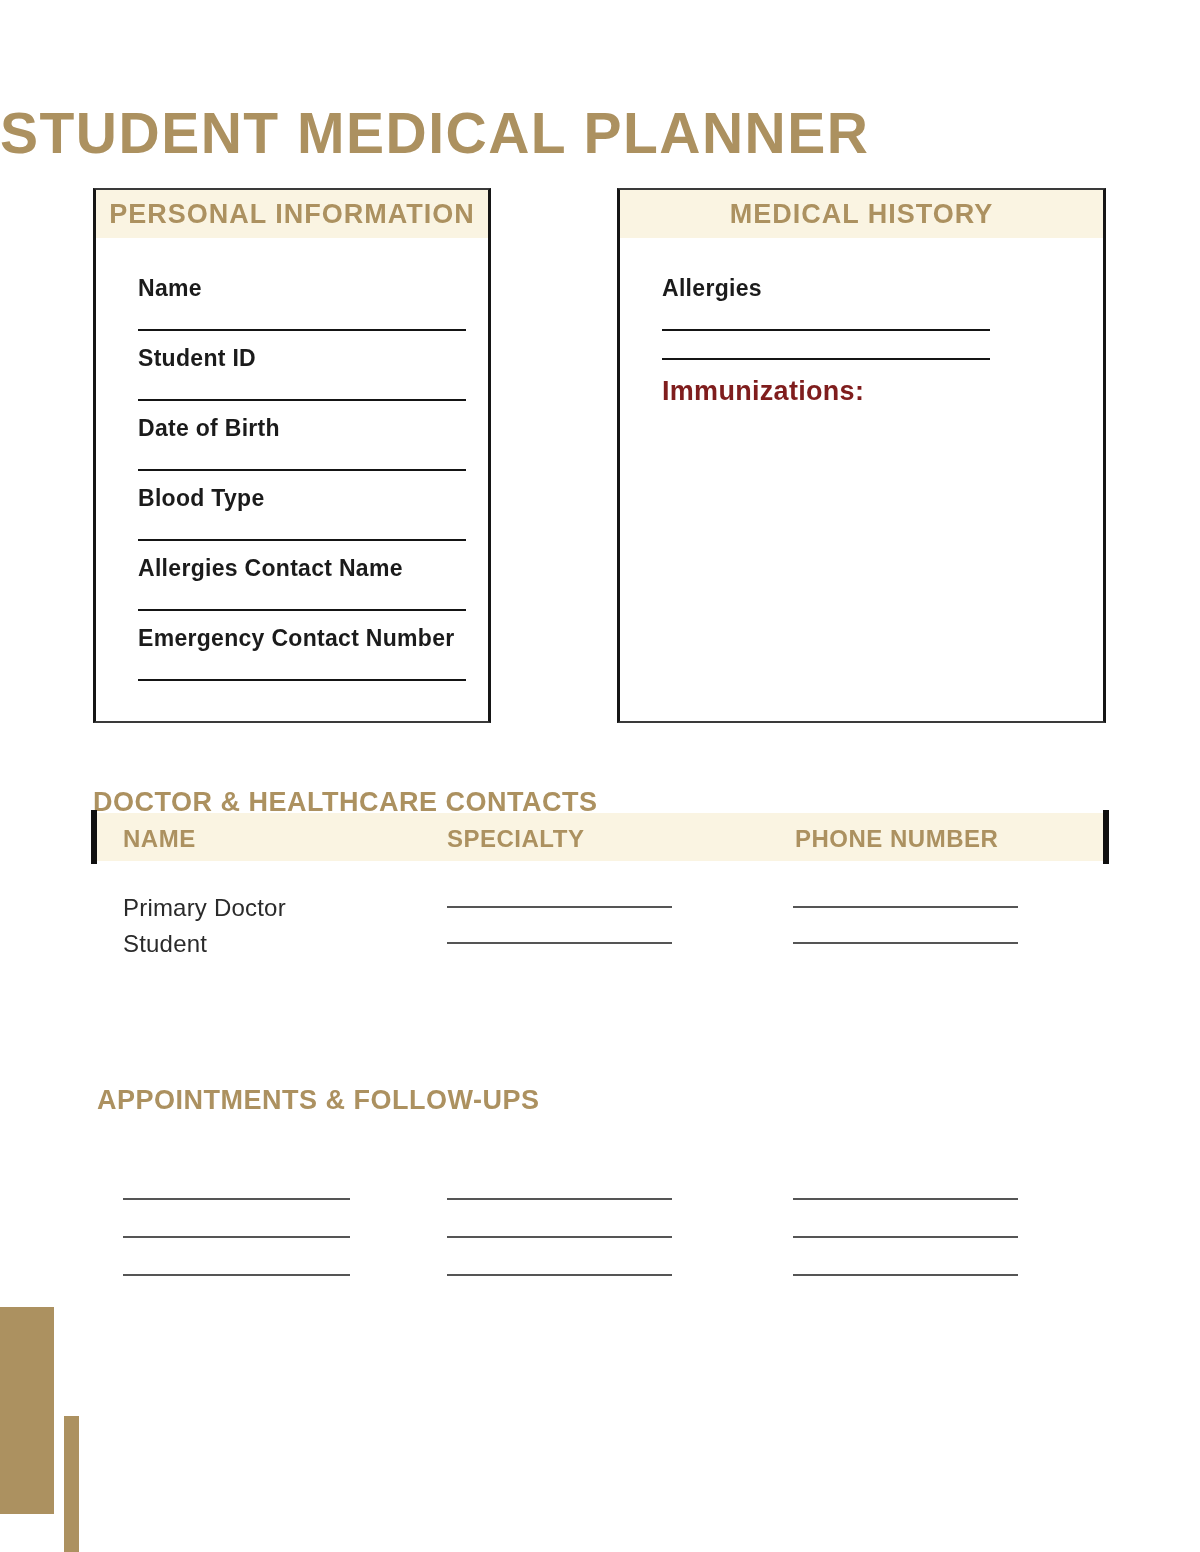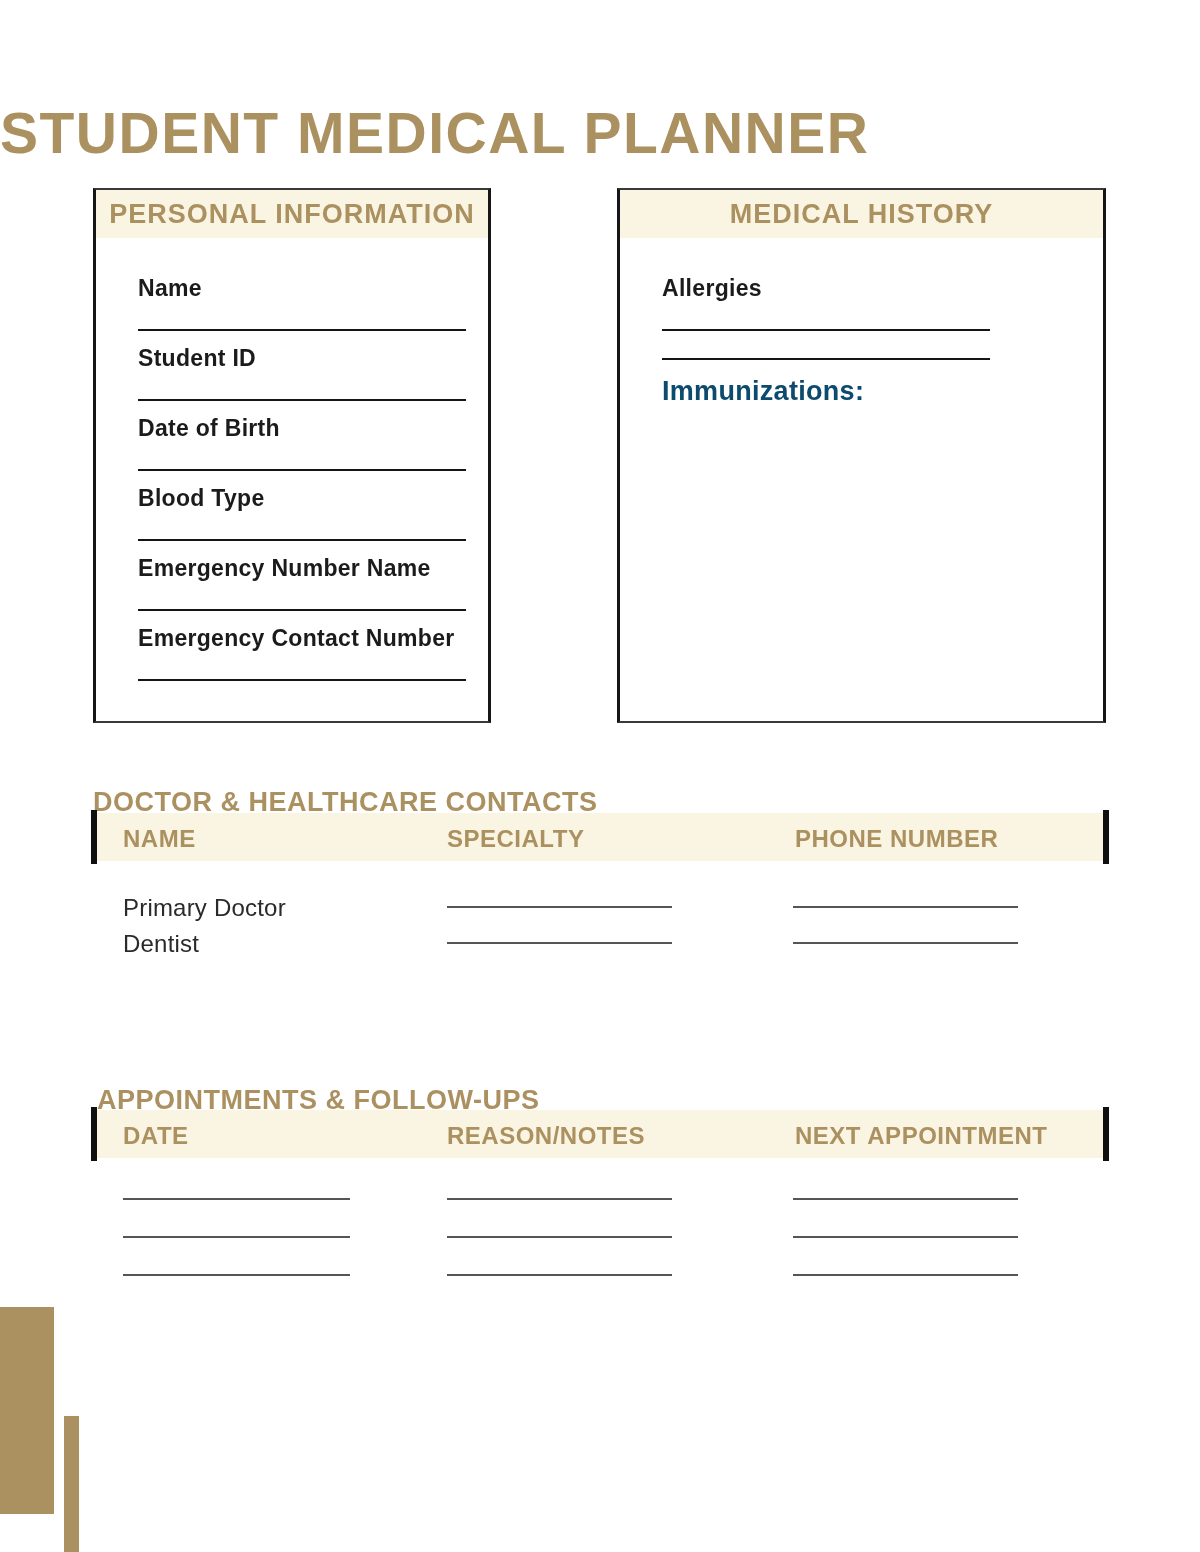--- a/index.html
+++ b/index.html
@@ -63,21 +63,21 @@
     width: 328px;
     height: 0;
     border-bottom: 2px solid #151515;
     margin-top: 27px;
     margin-bottom: 13px;
   }
 
   .immun-title {
     font-size: 27px;
     font-weight: 700;
-    color: #0c4a6e;
+    color: #7f1d1d;
     margin-top: 16px;
     letter-spacing: 0.3px;
   }
   .immun-list { margin-top: 22px; }
   .immun-item {
     font-size: 23px;
     font-weight: 700;
     color: #1b1b1b;
     line-height: 35px;
   }
@@ -211,21 +211,21 @@
       </div>
       <div class="field">
         <div class="field-label">Date of Birth</div>
         <div class="fill-line"></div>
       </div>
       <div class="field">
         <div class="field-label">Blood Type</div>
         <div class="fill-line"></div>
       </div>
       <div class="field">
-        <div class="field-label">Emergency Number Name</div>
+        <div class="field-label">Allergies Contact Name</div>
         <div class="fill-line"></div>
       </div>
       <div class="field">
         <div class="field-label">Emergency Contact Number</div>
         <div class="fill-line"></div>
       </div>
     </div>
   </div>
 
   <div class="info-box right">
@@ -255,35 +255,28 @@
     <div class="col-label c3">PHONE NUMBER</div>
   </div>
 
   <div class="contact-rows">
     <div class="contact-row">
       <div class="contact-name">Primary Doctor</div>
       <div class="row-line c2"></div>
       <div class="row-line c3"></div>
     </div>
     <div class="contact-row">
-      <div class="contact-name">Dentist</div>
+      <div class="contact-name">Student</div>
       <div class="row-line c2"></div>
       <div class="row-line c3"></div>
     </div>
   </div>
 
   <div class="section-title appointments">APPOINTMENTS &amp; FOLLOW-UPS</div>
 
-  <div class="table-header appointments">
-    <div class="edge-bar left"></div>
-    <div class="edge-bar right"></div>
-    <div class="col-label c1">DATE</div>
-    <div class="col-label c2">REASON/NOTES</div>
-    <div class="col-label c3">NEXT APPOINTMENT</div>
-  </div>
 
   <div class="appt-rows">
     <div class="appt-row">
       <div class="row-line c1"></div>
       <div class="row-line c2"></div>
       <div class="row-line c3"></div>
     </div>
     <div class="appt-row">
       <div class="row-line c1"></div>
       <div class="row-line c2"></div>

